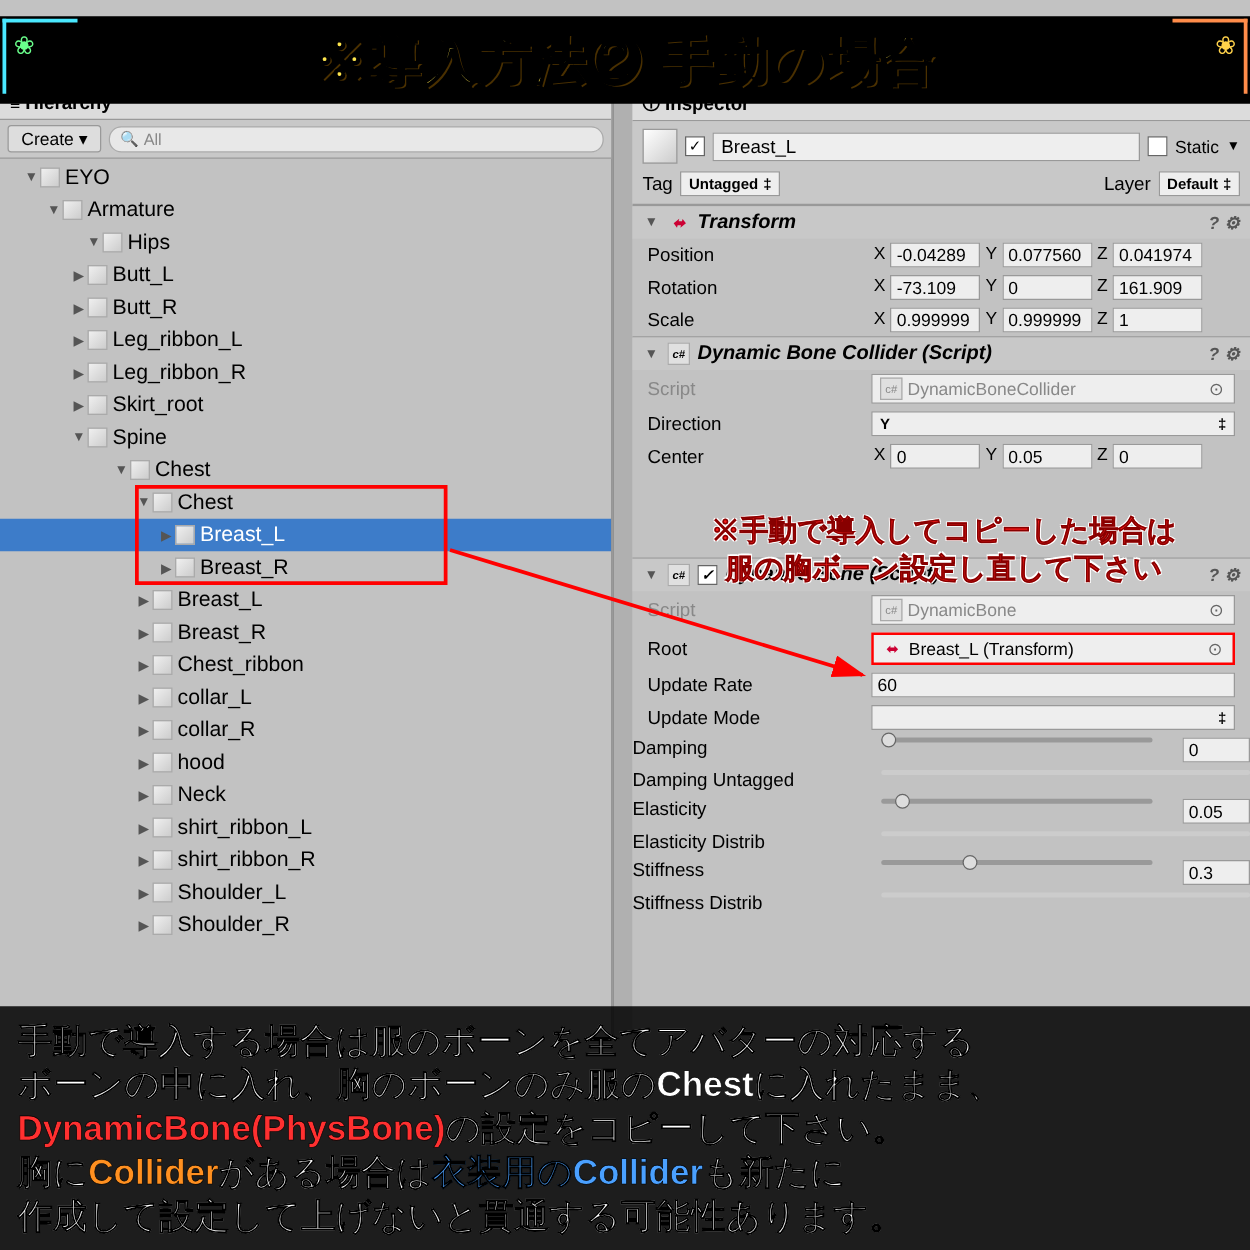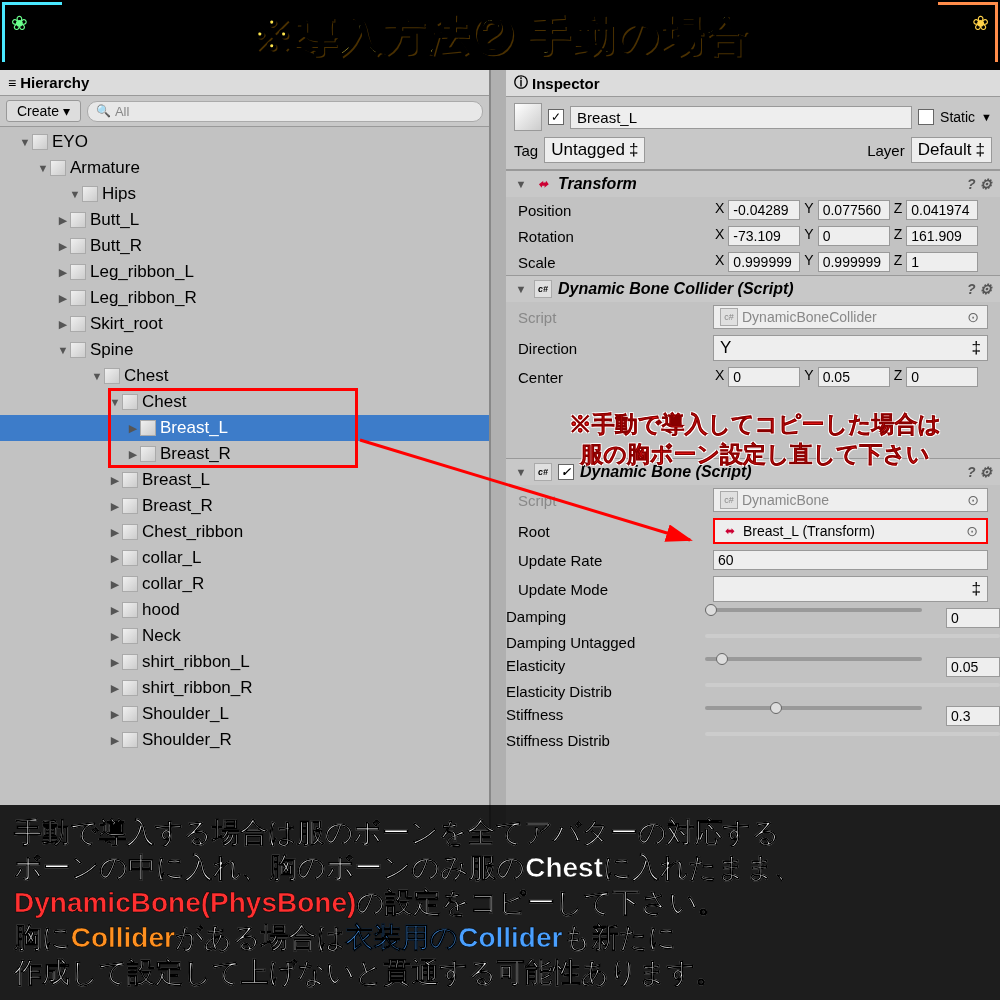--- a/index.html
+++ b/index.html
@@ -1,18 +1,18 @@
 <!DOCTYPE html>
 <html><head>
 <meta charset="utf-8">
 <style>
 * { margin: 0; padding: 0; box-sizing: border-box; font-family: Arial, sans-serif; }
 body { width: 1000px; height: 1000px; background: #c2c2c2; overflow: hidden; position: relative; }
 
-.title-banner { position: absolute; top: 0; left: 0; right: 0; height: 70px; background: #000; display: flex; align-items: center; justify-content: center; z-index: 10; }
+.title-banner { position: absolute; top: 13px; left: 0; right: 0; height: 70px; background: #000; display: flex; align-items: center; justify-content: center; z-index: 10; }
 .title-text { font-size: 42px; font-weight: bold; color: #ffe64d; -webkit-text-stroke: 2px #000; text-shadow: 2px 2px 0 #4a3000; letter-spacing: 2px; }
 .corner-deco { position: absolute; width: 60px; height: 60px; }
 .corner-tl { top: 2px; left: 2px; border-top: 3px solid #4ae8ff; border-left: 3px solid #4ae8ff; }
 .corner-tr { top: 2px; right: 2px; border-top: 3px solid #ff8c4a; border-right: 3px solid #ff8c4a; }
 .corner-deco::before { content: "❀"; position: absolute; color: #6aff8c; font-size: 20px; }
 .corner-tl::before { top: 6px; left: 6px; }
 .corner-tr::before { top: 6px; right: 6px; color: #ffd24a; }
 
 .main-area { position: absolute; top: 70px; left: 0; right: 0; bottom: 172px; display: flex; background: #c2c2c2; }
 
@@ -41,30 +41,30 @@
 .scrollbar-v { width: 16px; background: #b0b0b0; border-left: 1px solid #888; }
 
 .insp-header { background: #c8c8c8; padding: 6px 8px; border-bottom: 1px solid #999; }
 .insp-row1 { display: flex; align-items: center; gap: 6px; margin-bottom: 6px; }
 .obj-cube { width: 28px; height: 28px; background: linear-gradient(135deg, #fff, #ccc); border: 1px solid #999; }
 .checkbox { width: 16px; height: 16px; background: #fff; border: 1px solid #666; display: inline-flex; align-items: center; justify-content: center; font-size: 12px; }
 .name-field { flex: 1; background: #eee; border: 1px solid #999; padding: 2px 6px; font-size: 15px; }
 .static-lbl { font-size: 14px; }
 .dropdown-tiny { font-size: 11px; }
 .insp-row2 { display: flex; align-items: center; gap: 6px; font-size: 15px; }
-.dropdown { background: #eee; border: 1px solid #999; padding: 2px 6px; font-size: 17px; display: inline-flex; align-items: center; gap: 4px; }
+.dropdown { background: #eee; border: 1px solid #999; padding: 2px 6px; font-size: 12px; display: inline-flex; align-items: center; gap: 4px; font-weight: bold; }
 
 .component { border-top: 1px solid #999; }
 .comp-header { display: flex; align-items: center; gap: 6px; padding: 4px 8px; background: #c8c8c8; font-weight: bold; font-size: 16px; font-style: italic; }
 .comp-icon { width: 18px; height: 18px; display: inline-flex; align-items: center; justify-content: center; font-size: 12px; }
 .axis-icon::before { content: "⬌"; color: #c03; }
 .script-icon { background: #e0e0e0; border: 1px solid #aaa; font-size: 9px; }
 .gear-icons { margin-left: auto; display: flex; gap: 4px; font-size: 14px; color: #555; }
 
-.prop-row { display: flex; align-items: center; padding: 3px 12px; font-size: 15px; gap: 20px; }
+.prop-row { display: flex; align-items: center; padding: 3px 12px; font-size: 15px; gap: 4px; }
 .prop-label { width: 175px; }
 .xyz-group { display: flex; gap: 2px; flex: 1; }
 .xyz-lbl { font-size: 14px; padding: 0 2px; }
 .num-field { background: #eee; border: 1px solid #999; padding: 1px 4px; font-size: 14px; width: 72px; }
 .obj-field { flex: 1; background: #eee; border: 1px solid #999; padding: 2px 6px; font-size: 14px; display: flex; align-items: center; gap: 4px; }
 .obj-field.disabled { color: #888; }
 .obj-picker { width: 16px; text-align: center; color: #666; }
 .slider-row { display: flex; align-items: flex-start; padding: 3px 0; font-size: 15px; gap: 24px; }
 .slider-track { flex: 1; height: 4px; background: #999; position: relative; border-radius: 2px; }
 .slider-thumb { position: absolute; width: 12px; height: 12px; background: #ddd; border: 1px solid #666; border-radius: 50%; top: -4px; }

